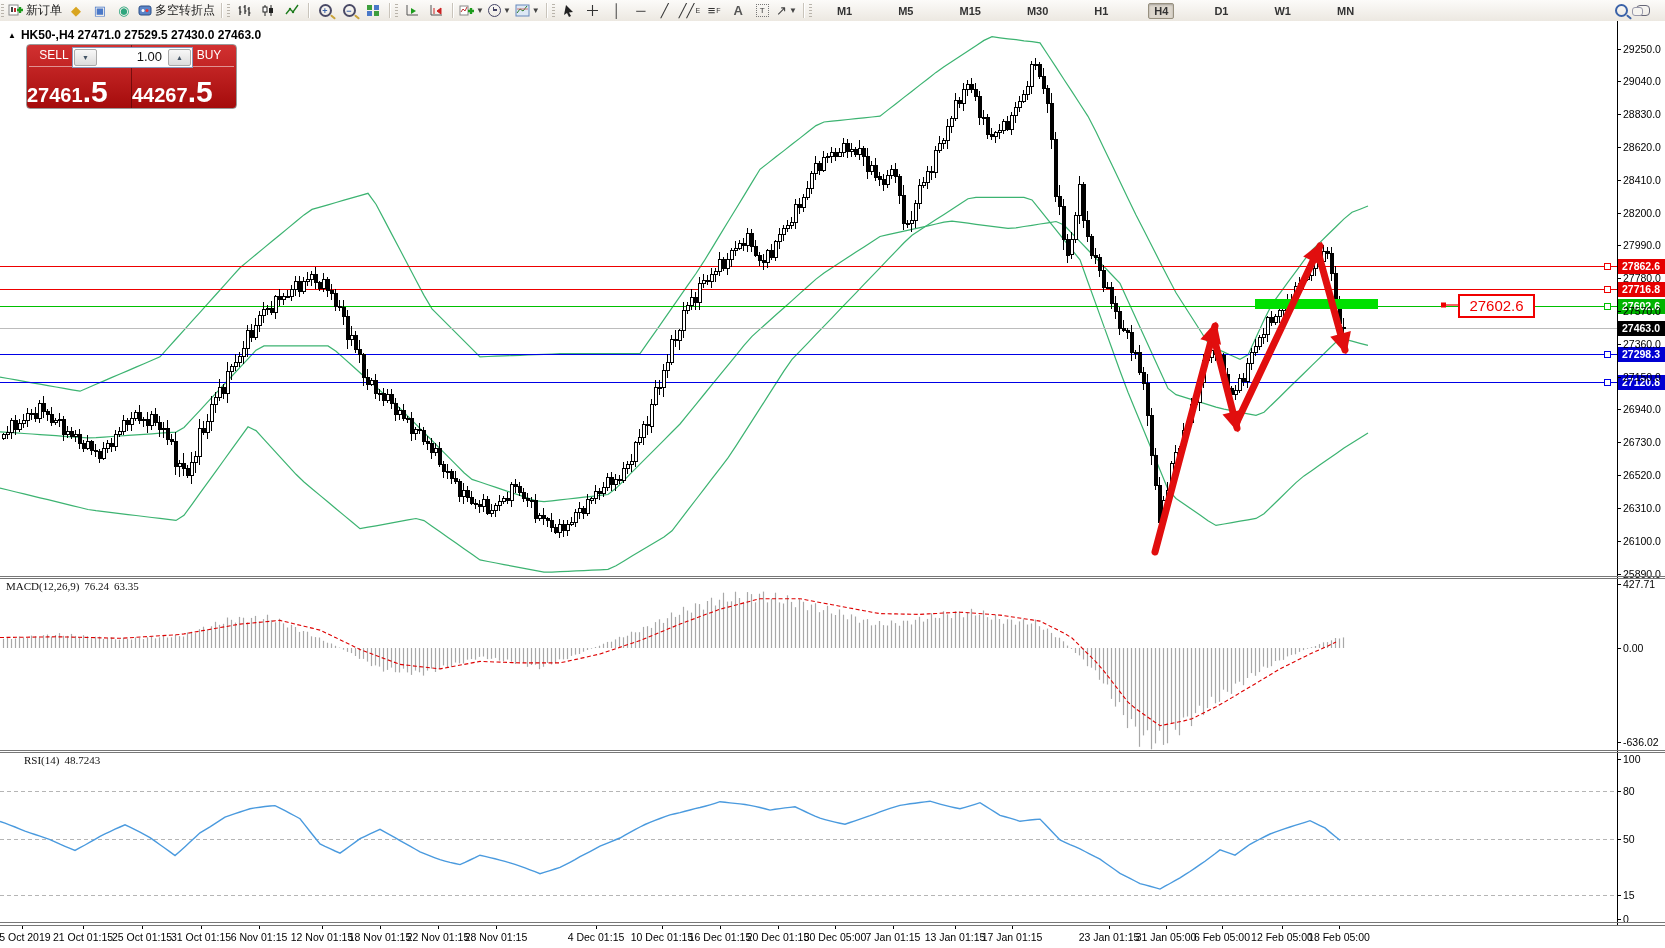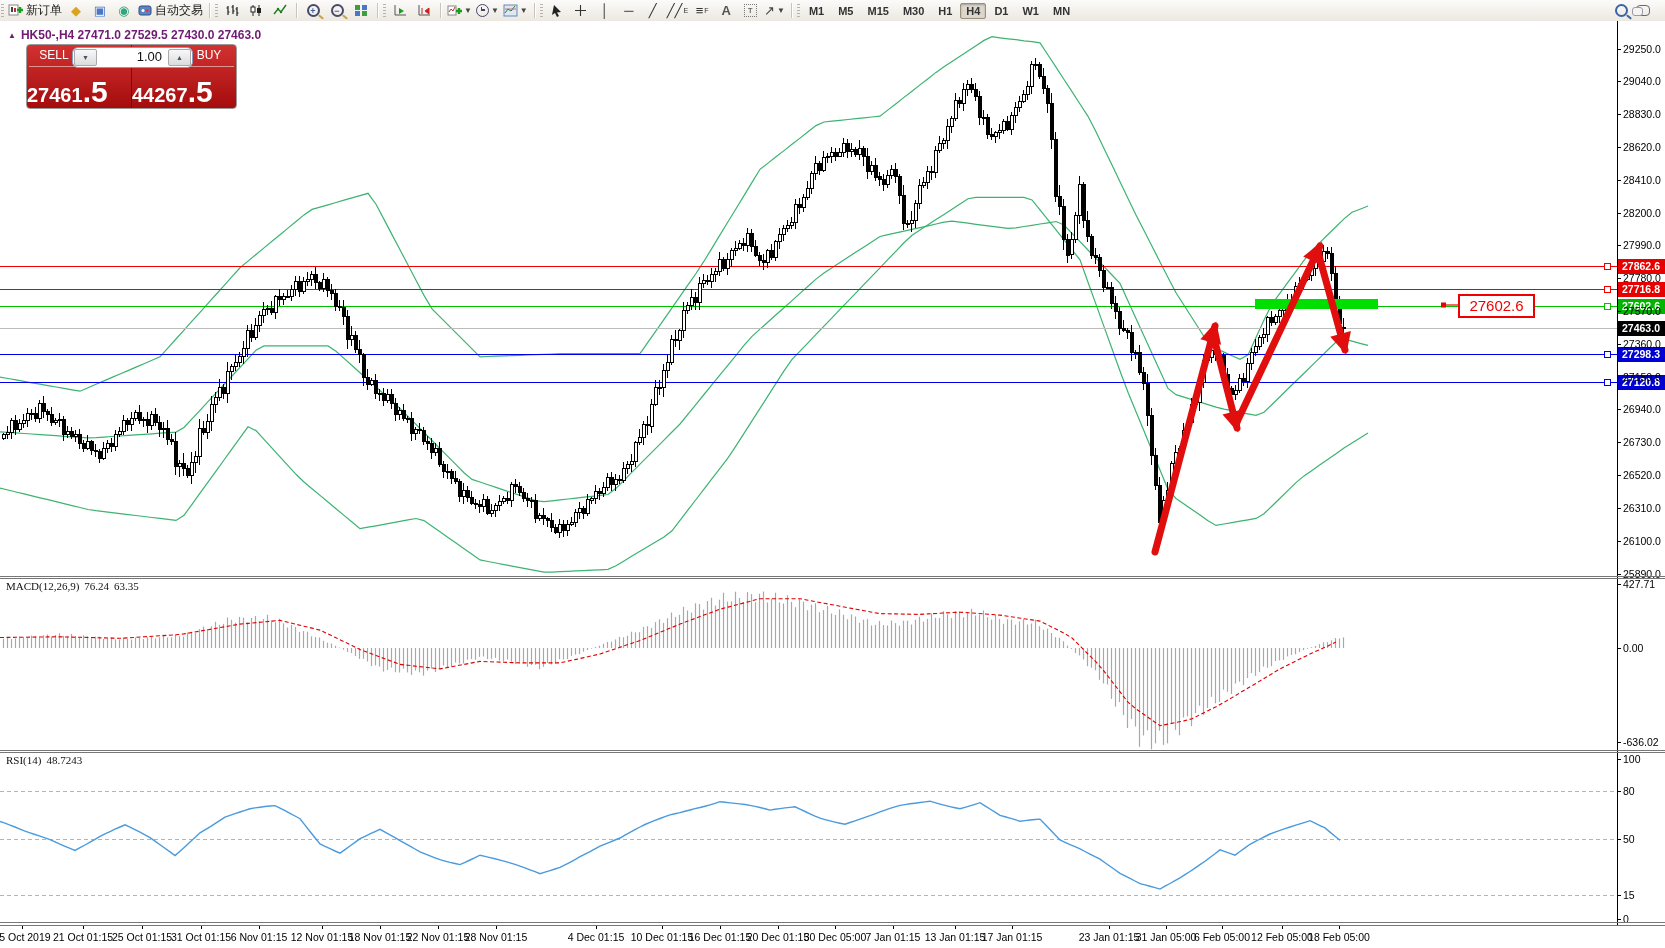--- a/index.html
+++ b/index.html
@@ -22,48 +22,48 @@
   .mag::after{content:"";position:absolute;width:6px;height:2px;background:#c9a23a;
     right:-6px;bottom:-3px;transform:rotate(40deg);border-radius:1px;}
   .mag.blue::after{background:#3a62a8;}
   .clk{width:11px;height:11px;border:1.5px solid #446;border-radius:50%;position:relative;}
   .clk::after{content:"";position:absolute;left:4px;top:1.5px;width:1.5px;height:4px;background:#446;}
   .clk::before{content:"";position:absolute;left:4.5px;top:4px;width:3.5px;height:1.5px;background:#446;}
   .tbox{width:11px;height:11px;border:1px dotted #777;font-size:8px;line-height:11px;text-align:center;color:#333;}
   .chat{width:12px;height:9px;border:1.5px solid #667;border-radius:4px;position:relative;margin-right:4px;}
   .chat::after{content:"";position:absolute;left:-5px;top:1px;width:9px;height:7px;border:1.5px solid #99a;
     border-radius:3px;background:#f6f4f0;}
-  .tf{font-size:11px;font-weight:bold;color:#333;padding:1px 5px;border:1px solid transparent;border-radius:2px;margin:0 1px;}
+  .tf{font-size:11px;font-weight:bold;color:#333;padding:1px 5px;border:1px solid transparent;border-radius:2px;margin:0 17px;}
   .tf.active{background:#dcd6cc;border:1px solid #97907f;box-shadow:inset 0 1px 2px rgba(0,0,0,.25);}
   .sub{font-size:7px;vertical-align:sub;margin-left:1px;color:#333;}
   
   #csvg{position:absolute;left:0;top:0;}
   .ovl{position:absolute;z-index:5;}
-  #title-row{left:8px;top:28px;font-size:12px;font-weight:600;color:#701a75;}
+  #title-row{left:8px;top:28px;font-size:12px;font-weight:600;color:#000000;}
   #title-row .tri{font-size:8px;margin-right:5px;vertical-align:1px;}
   
   #ocp{left:26px;top:44px;width:209px;height:63px;border-radius:4px;
     background:linear-gradient(#d23131,#a50c0c);border:1px solid #9a9a9a;z-index:6;}
   .half{position:absolute;top:0;height:100%;width:104px;}
   .half.buy{left:105px;}
   .half-div{position:absolute;left:104px;top:0;width:1px;height:100%;background:rgba(60,0,0,.55);}
   .btn-lbl{position:absolute;top:0;height:21px;line-height:21px;width:50px;text-align:center;
     color:#fff;font-size:12px;border-bottom:1px solid rgba(255,255,255,.5);}
   #sell-lbl{left:2px;} #buy-lbl{right:2px;}
   #vol-box{position:absolute;left:45px;top:2px;width:119px;height:19px;background:#fff;
-    border:1px solid #8899bb;border-radius:6px;display:flex;align-items:stretch;z-index:7;}
+    border:1px solid #8899bb;border-radius:0;display:flex;align-items:stretch;z-index:7;}
   .spin-btn{width:21px;background:linear-gradient(#f8f8f8,#dcdcdc);border:1px solid #aaa;border-radius:2px;
     margin:1px;font-size:7px;color:#456;display:flex;align-items:center;justify-content:center;}
   #vol-val{flex:1;text-align:right;font-size:13px;color:#111;padding:1px 5px 0 0;}
   .px{position:absolute;bottom:1px;width:104px;color:#fff;font-weight:bold;}
   .px .main{font-size:20px;letter-spacing:0;}
   .px .pip{font-size:30px;line-height:26px;}
   
   .ind-lbl{font-size:11px;color:#111;font-family:Liberation Serif, serif;}
-  #macd-lbl{left:6px;top:580px;} #rsi-lbl{left:6px;top:754px;}
+  #macd-lbl{left:6px;top:580px;} #rsi-lbl{left:24px;top:754px;}
   .ind-lbl span{margin-right:5px;}
   
   #lvl-box{left:1458px;top:294px;width:73px;height:20px;border:2px solid #f00000;background:#fff;
     color:#f00000;font-size:15px;text-align:center;line-height:20px;z-index:4;}
   #cn-note{left:1408px;top:315px;font-size:29px;font-weight:bold;color:#00dd44;letter-spacing:3px;
     text-shadow:2px 2px 0 rgba(75,95,80,.85);z-index:4;}
 </style>
 </head>
 <body>
 
@@ -88,21 +88,21 @@
       </span>
     <span class="tb">
         <span class="glyph" style="color:#2fa67d">◉</span>
       </span>
     <span class="tb">
       <svg width="14" height="13">
           <rect x="1" y="2" width="12" height="9" rx="2" fill="#5a84c8" stroke="#2c4f86"></rect>
           <circle cx="5" cy="6.5" r="1.5" fill="#fff"></circle>
           <circle cx="9" cy="6.5" r="1.5" fill="#e33"></circle>
         </svg>
-      <span class="lbl">自动交易</span>
+      <span class="lbl">多空转折点</span>
     </span>
     <span class="sep"></span>
       <span class="hnd"></span>
     <span class="tb">
         <svg width="14" height="13">
           <path d="M3 2v9M1.5 4h1.5M3 8h1.5M8 1v9M6.5 3h1.5M8 7h1.5M12 3v9M10.5 5h1.5M12 9h1.5" stroke="#222" stroke-width="1.2" fill="none"></path>
         </svg>
       </span>
     <span class="tb">
         <svg width="14" height="13">

